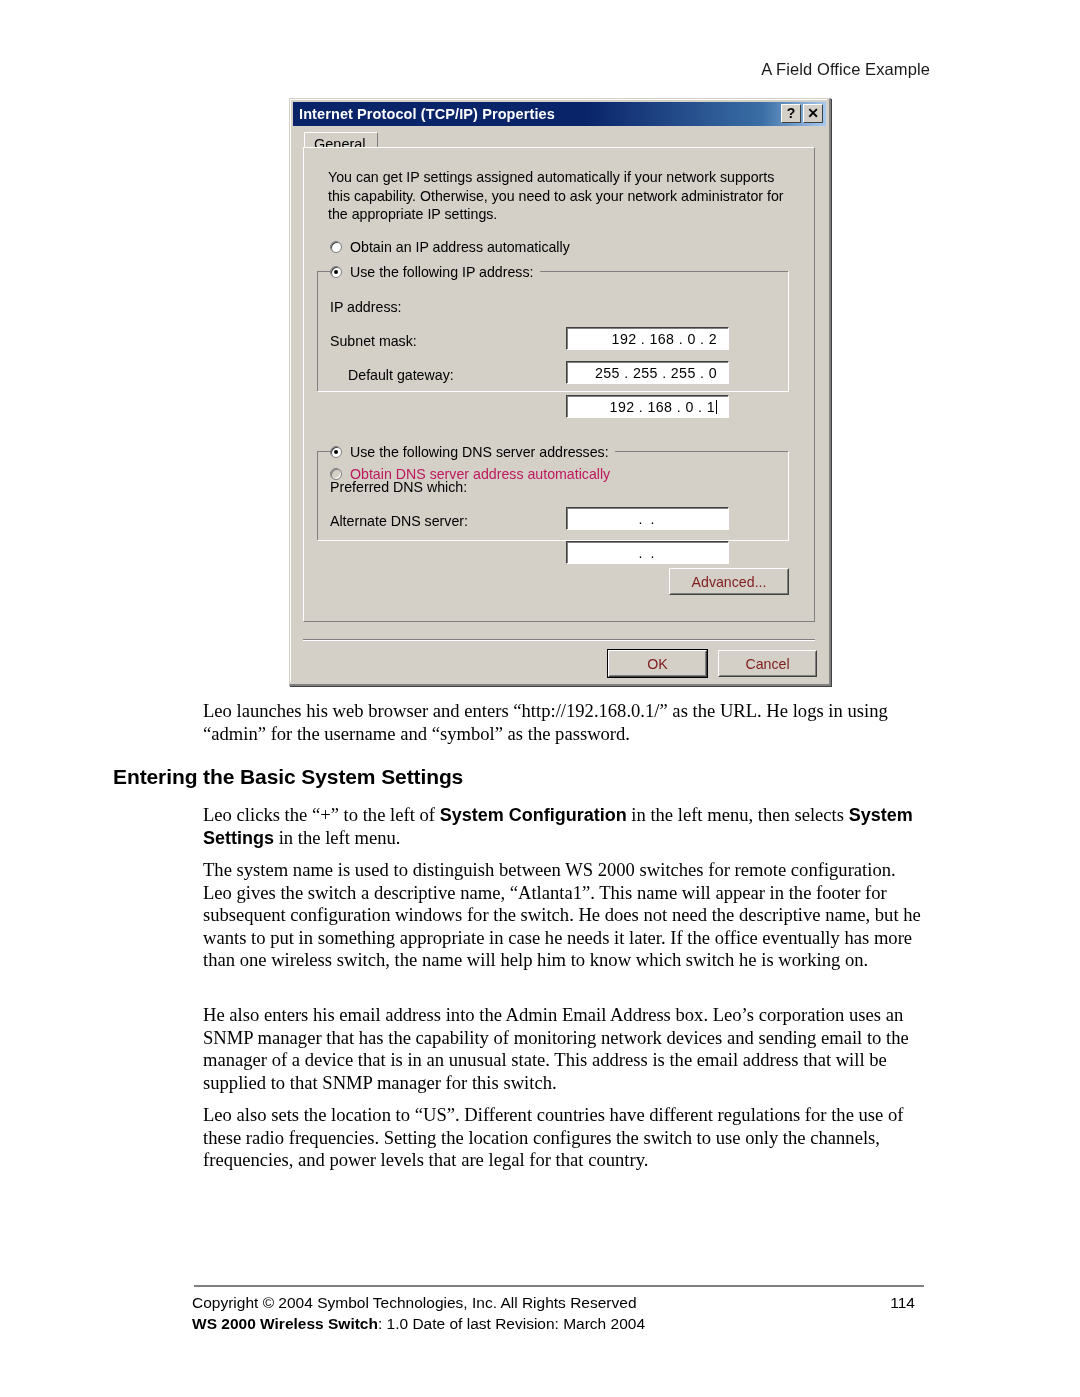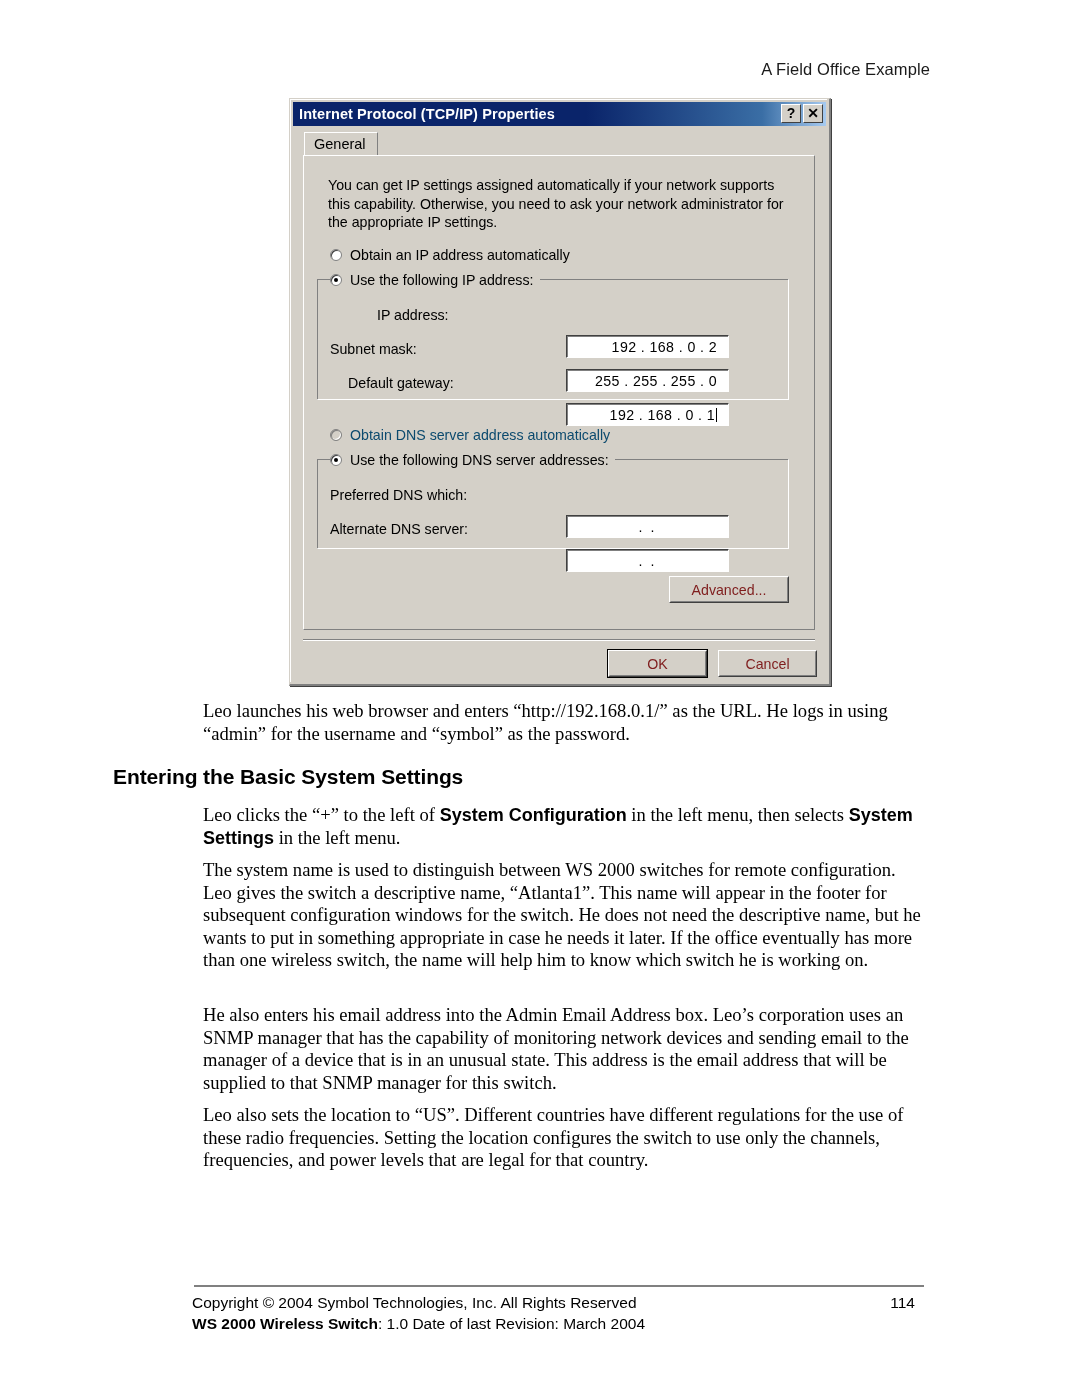--- a/index.html
+++ b/index.html
@@ -102,21 +102,21 @@
     border-top: 1px solid #ffffff;
     border-left: 1px solid #ffffff;
     border-right: 1px solid #808080;
     font-size: 14.5px;
     box-sizing: border-box;
   }
 
   .tabpanel {
     position: absolute;
     left: 13px;
-    top: 56px;
+    top: 48px;
     width: 512px;
     height: 475px;
     background: #d4d0c8;
     border-top: 1px solid #ffffff;
     border-left: 1px solid #ffffff;
     border-right: 1px solid #808080;
     border-bottom: 1px solid #808080;
     box-sizing: border-box;
   }
 
@@ -151,21 +151,21 @@
     box-sizing: border-box;
   }
   .radio.checked::after {
     content: "";
     position: absolute;
     left: 3px; top: 3px;
     width: 4px; height: 4px;
     border-radius: 50%;
     background: #000;
   }
-  .disabled { color: #0c4a6e; }
+  .disabled { color: #be185d; margin-top: 47px; }
   .disabled .radio {
     background: #d4d0c8;
     box-shadow: inset 1px 1px 0 #808080, inset -1px -1px 0 #ffffff;
   }
 
   
   .groupbox {
     position: absolute;
     border: 1px solid #ffffff;
     border-top-color: #808080;
@@ -339,21 +339,21 @@
       <span class="radio"></span>
       <span>Obtain an IP address automatically</span>
     </div>
 
     <div class="groupbox" style="left:13px; top:123px; width:472px; height:121px;"></div>
     <div class="radio-row" style="left:26px; top:116px; background:#d4d0c8; padding-right:6px;">
       <span class="radio checked"></span>
       <span>Use the following IP address:</span>
     </div>
 
-    <div class="field-label" style="left:26px; top:151px;margin-left:47px;">IP address:</div>
+    <div class="field-label" style="left:26px; top:151px;">IP address:</div>
     <div class="ipbox" style="left:262px; top:146px;">192 . 168 .  0  .  2</div>
 
     <div class="field-label" style="left:26px; top:185px;">Subnet mask:</div>
     <div class="ipbox" style="left:262px; top:180px;">255 . 255 . 255 .  0</div>
 
     <div class="field-label" style="left:26px; top:219px;margin-left:18px;">Default gateway:</div>
     <div class="ipbox" style="left:262px; top:214px;">
         <span>192 . 168 .  0  .  1</span>
         <span class="caret"></span>
       </div>

